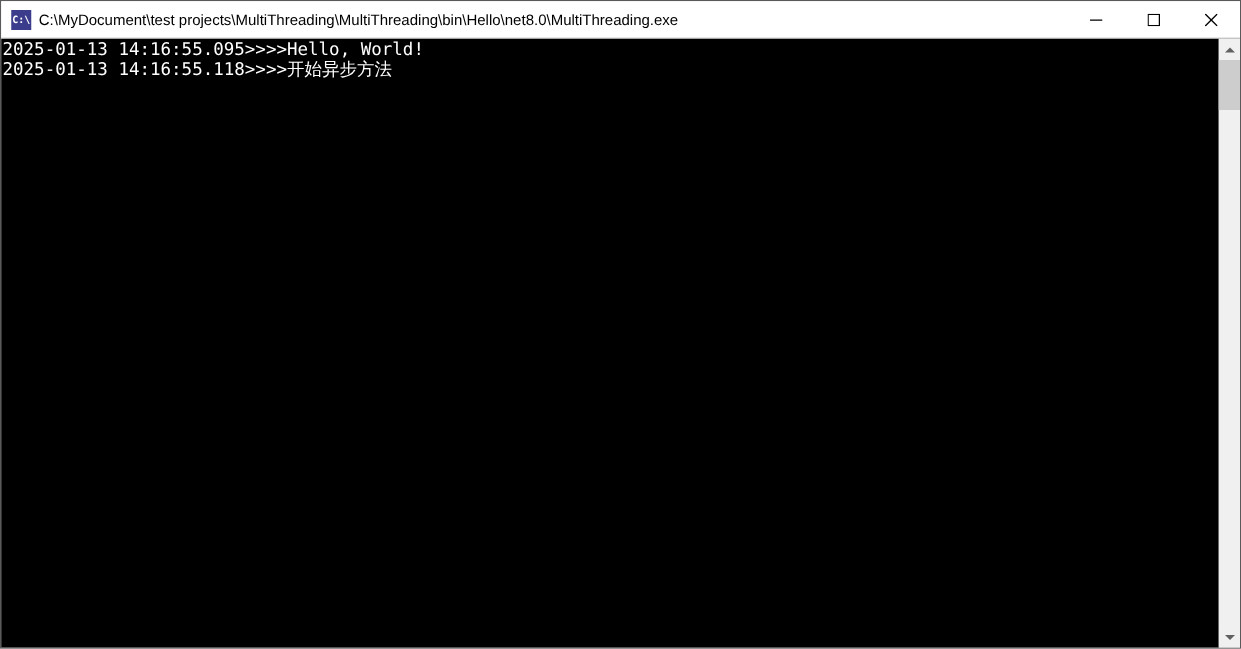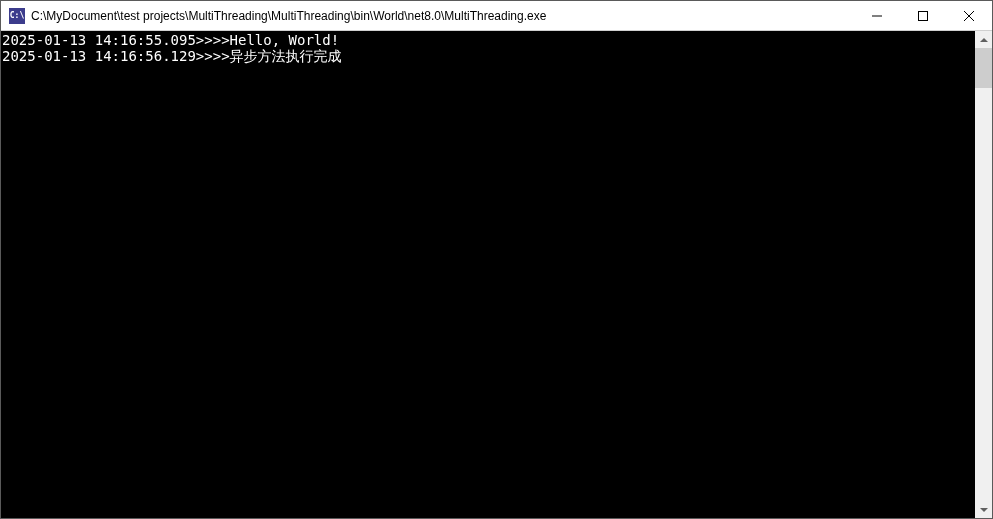--- a/index.html
+++ b/index.html
@@ -115,42 +115,42 @@
     }
     .sb-arrow.up { border-bottom: 4px solid #606060; }
     .sb-arrow.down { border-top: 4px solid #606060; }
   </style>
 </head>
 <body>
 
 <div class="window">
   <div class="titlebar">
     <div class="app-icon">C:\</div>
-    <div class="title-text">C:\MyDocument\test projects\MultiThreading\MultiThreading\bin\World\net8.0\MultiThreading.exe</div>
+    <div class="title-text">C:\MyDocument\test projects\MultiThreading\MultiThreading\bin\Hello\net8.0\MultiThreading.exe</div>
     <div class="win-controls">
       <div class="win-btn">
         <svg viewBox="0 0 10 10">
             <line x1="0" y1="5" x2="10" y2="5" stroke="#000" stroke-width="1"></line>
           </svg>
       </div>
       <div class="win-btn">
         <svg viewBox="0 0 10 10">
             <rect x="0.5" y="0.5" width="9" height="9" fill="none" stroke="#000" stroke-width="1"></rect>
           </svg>
       </div>
       <div class="win-btn close">
         <svg viewBox="0 0 10 10">
             <line x1="0" y1="0" x2="10" y2="10" stroke="#000" stroke-width="1"></line>
             <line x1="10" y1="0" x2="0" y2="10" stroke="#000" stroke-width="1"></line>
           </svg>
       </div>
     </div>
   </div>
   <div class="console-body">
-    <div class="console-content" id="console-output"><span class="console-line">2025-01-13 14:16:55.095&gt;&gt;&gt;&gt;Hello, World!</span><span class="console-line">2025-01-13 14:16:56.129&gt;&gt;&gt;&gt;异步方法执行完成</span></div>
+    <div class="console-content" id="console-output"><span class="console-line">2025-01-13 14:16:55.095&gt;&gt;&gt;&gt;Hello, World!</span><span class="console-line">2025-01-13 14:16:55.118&gt;&gt;&gt;&gt;开始异步方法</span></div>
     <div class="scrollbar">
       <div class="sb-btn">
         <div class="sb-arrow up"></div>
       </div>
       <div class="sb-track">
         <div class="sb-thumb"></div>
       </div>
       <div class="sb-btn">
         <div class="sb-arrow down"></div>
       </div>

